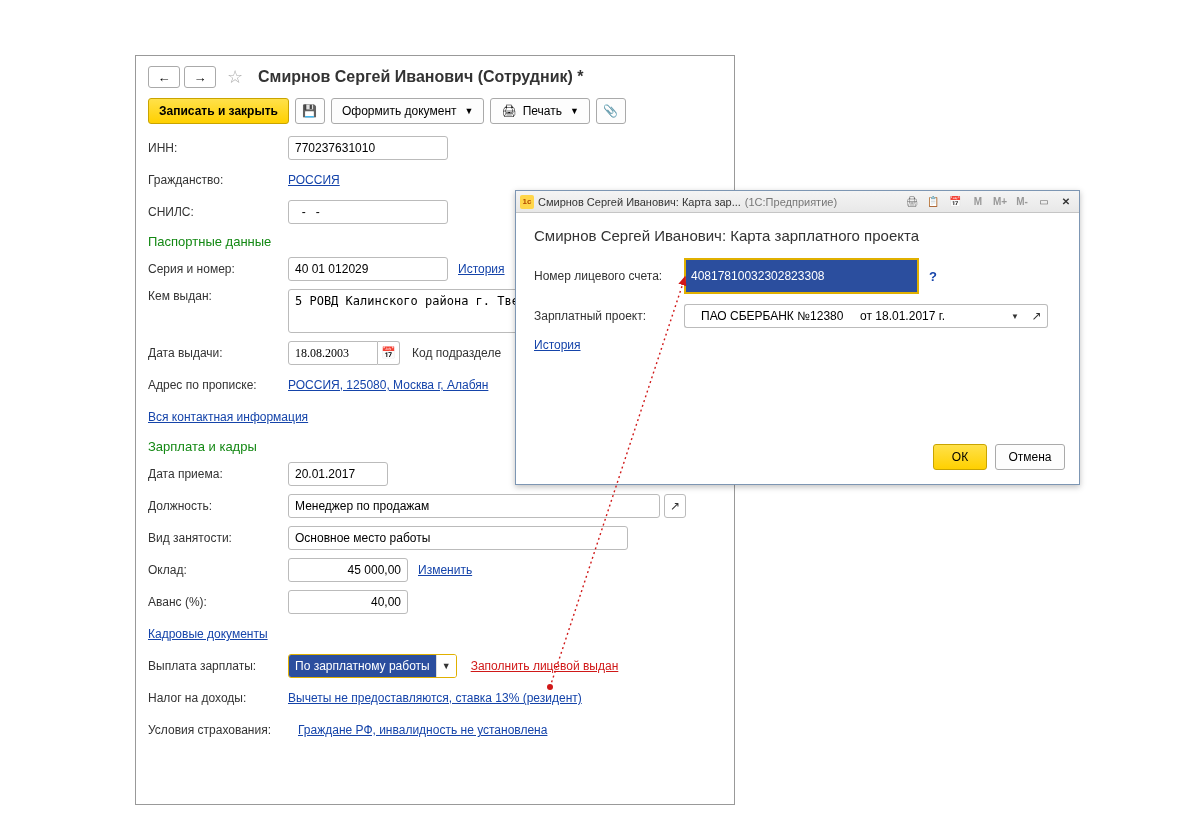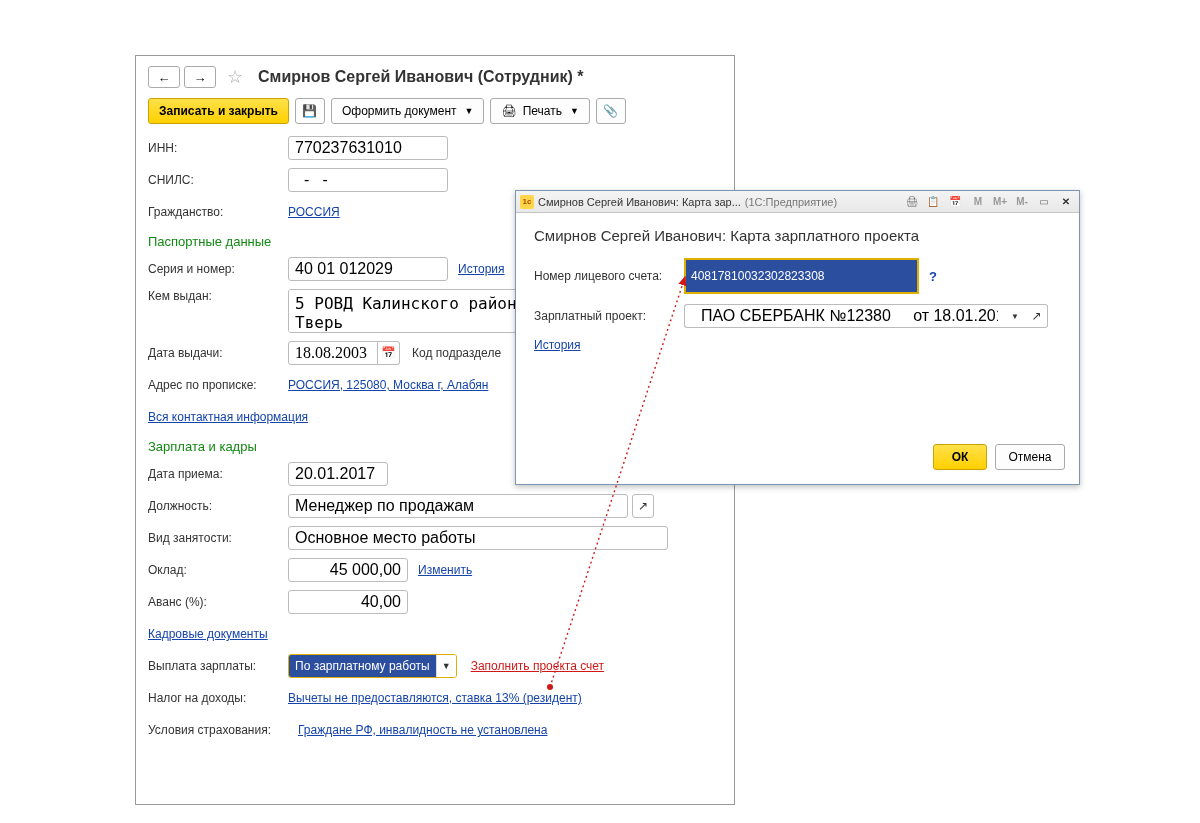--- a/index.html
+++ b/index.html
@@ -83,21 +83,21 @@
     align-items: center;
     margin-bottom: 8px;
     min-height: 24px;
   }
   .lbl { width: 140px; flex-shrink:0; }
   .inp {
     border: 1px solid #bbb;
     border-radius: 3px;
     padding: 3px 6px;
     height: 24px;
-    font-size: 16px;
+    font-size: 12px;
     background:#fff;
   }
   .inp-med    { width: 160px; }
   .inp-num    { width: 120px; text-align:right; }
   textarea.inp { height: 44px; resize:none; padding:4px 6px; }
   .section-hdr {
     color: #138813;
     font-size: 13px;
     margin: 10px 0 8px 0;
   }
@@ -185,21 +185,21 @@
     padding:2px 5px;height:100%;display:flex;align-items:center;
     font-size:12px;flex:1;
   }
   .qmark { color:#1544aa; font-weight:bold; margin-left:10px; cursor:pointer; font-size:13px;}
   .proj-field { display:inline-flex; }
   .proj-field .inp{ width: 320px; border-radius:3px 0 0 3px; border-right:0;padding-left:16px;}
   .popup-footer {
     display:flex; justify-content:flex-end; gap:8px;
     padding: 0 14px 14px 0;
   }
-  .btn-ok { background: linear-gradient(#ffe14a,#ffd000); border:1px solid #c9a400; font-weight:bold;
+  .btn-ok { background: linear-gradient(#ffe14a,#ffd000); border:1px solid #c9a400; font-weight:normal;
             width:54px;justify-content:center;}
   .btn-cancel{ width:70px; justify-content:center;}
 
   
   .arrow-svg { position:absolute; left:520px; top:267px; width:180px; height:424px; pointer-events:none;}
 </style>
 </head>
 <body>
 
 <div class="main-window">
@@ -228,26 +228,26 @@
     <button class="btn btn-icon-only">
       <span>📎</span>
     </button>
   </div>
 
   <div class="form-row">
     <span class="lbl">ИНН:</span>
     <input class="inp inp-med" value="770237631010" style="">
   </div>
   <div class="form-row">
+    <span class="lbl">Гражданство:</span>
+    <span class="link">РОССИЯ</span>
+  </div>
+  <div class="form-row">
     <span class="lbl">СНИЛС:</span>
     <input class="inp inp-med" value="  -   -" style="">
-  </div>
-  <div class="form-row">
-    <span class="lbl">Гражданство:</span>
-    <span class="link">РОССИЯ</span>
   </div>
 
   <div class="section-hdr">Паспортные данные</div>
 
   <div class="form-row">
     <span class="lbl">Серия и номер:</span>
     <input class="inp inp-med" value="40 01 012029" style="">
     <span class="link" style="margin-left:10px">История</span>
   </div>
   <div class="form-row" style="align-items:flex-start">
@@ -273,48 +273,48 @@
   </div>
 
   <div class="section-hdr">Зарплата и кадры</div>
 
   <div class="form-row">
     <span class="lbl">Дата приема:</span>
     <input class="inp" style="width: 100px;" value="20.01.2017">
   </div>
   <div class="form-row">
     <span class="lbl">Должность:</span>
-    <input class="inp" style="width: 340px;" value="Менеджер по продажам">
+    <input class="inp" style="width: 372px;" value="Менеджер по продажам">
     <span class="field-btn">
         <span>↗</span>
       </span>
   </div>
   <div class="form-row">
     <span class="lbl">Вид занятости:</span>
-    <input class="inp" style="width: 380px;" value="Основное место работы">
+    <input class="inp" style="width: 340px;" value="Основное место работы">
   </div>
   <div class="form-row">
     <span class="lbl">Оклад:</span>
     <input class="inp inp-num" value="45 000,00" style="">
     <span class="link" style="margin-left:10px">Изменить</span>
   </div>
   <div class="form-row">
     <span class="lbl">Аванс (%):</span>
     <input class="inp inp-num" value="40,00" style="">
   </div>
   <div class="form-row">
     <span class="link">Кадровые документы</span>
   </div>
   <div class="form-row">
     <span class="lbl">Выплата зарплаты:</span>
     <span class="sel-highlight">
       <span class="sel-val">По зарплатному работы</span>
       <span class="sel-caret">▼</span>
     </span>
-    <span class="link-red" style="margin-left:14px">Заполнить проекта счет</span>
+    <span class="link-red" style="margin-left:14px">Заполнить лицевой выдан</span>
   </div>
   <div class="form-row">
     <span class="lbl">Налог на доходы:</span>
     <span class="link">Вычеты не предоставляются, ставка 13% (резидент)</span>
   </div>
   <div class="form-row">
     <span class="lbl" style="width:150px">Условия страхования:</span>
     <span class="link">Граждане РФ, инвалидность не установлена</span>
   </div>
 </div>

